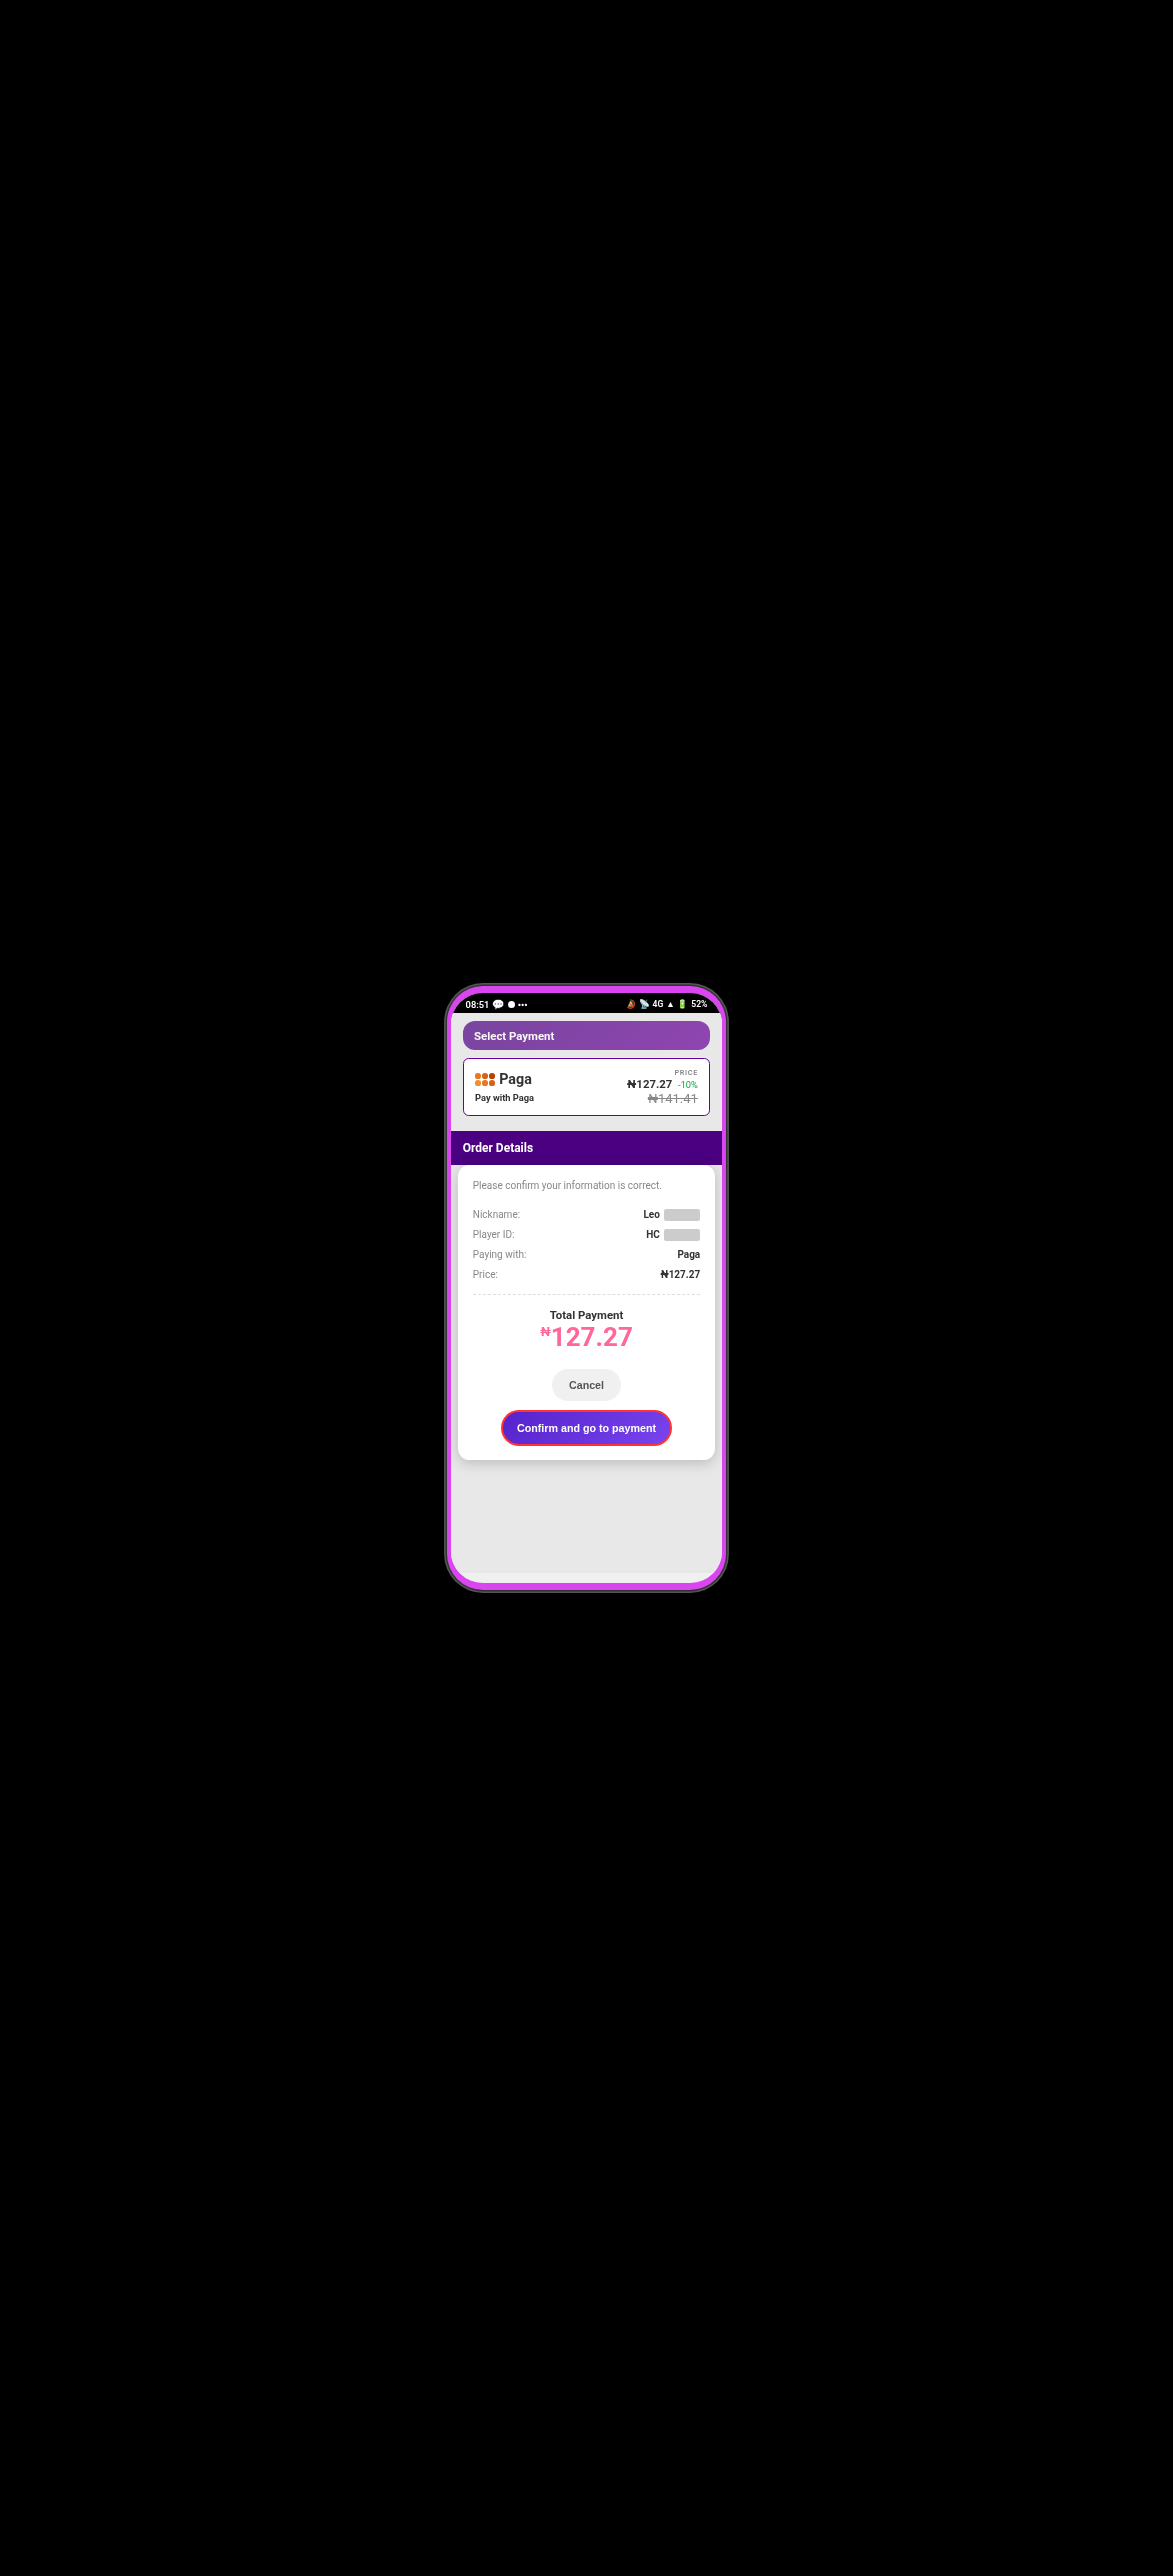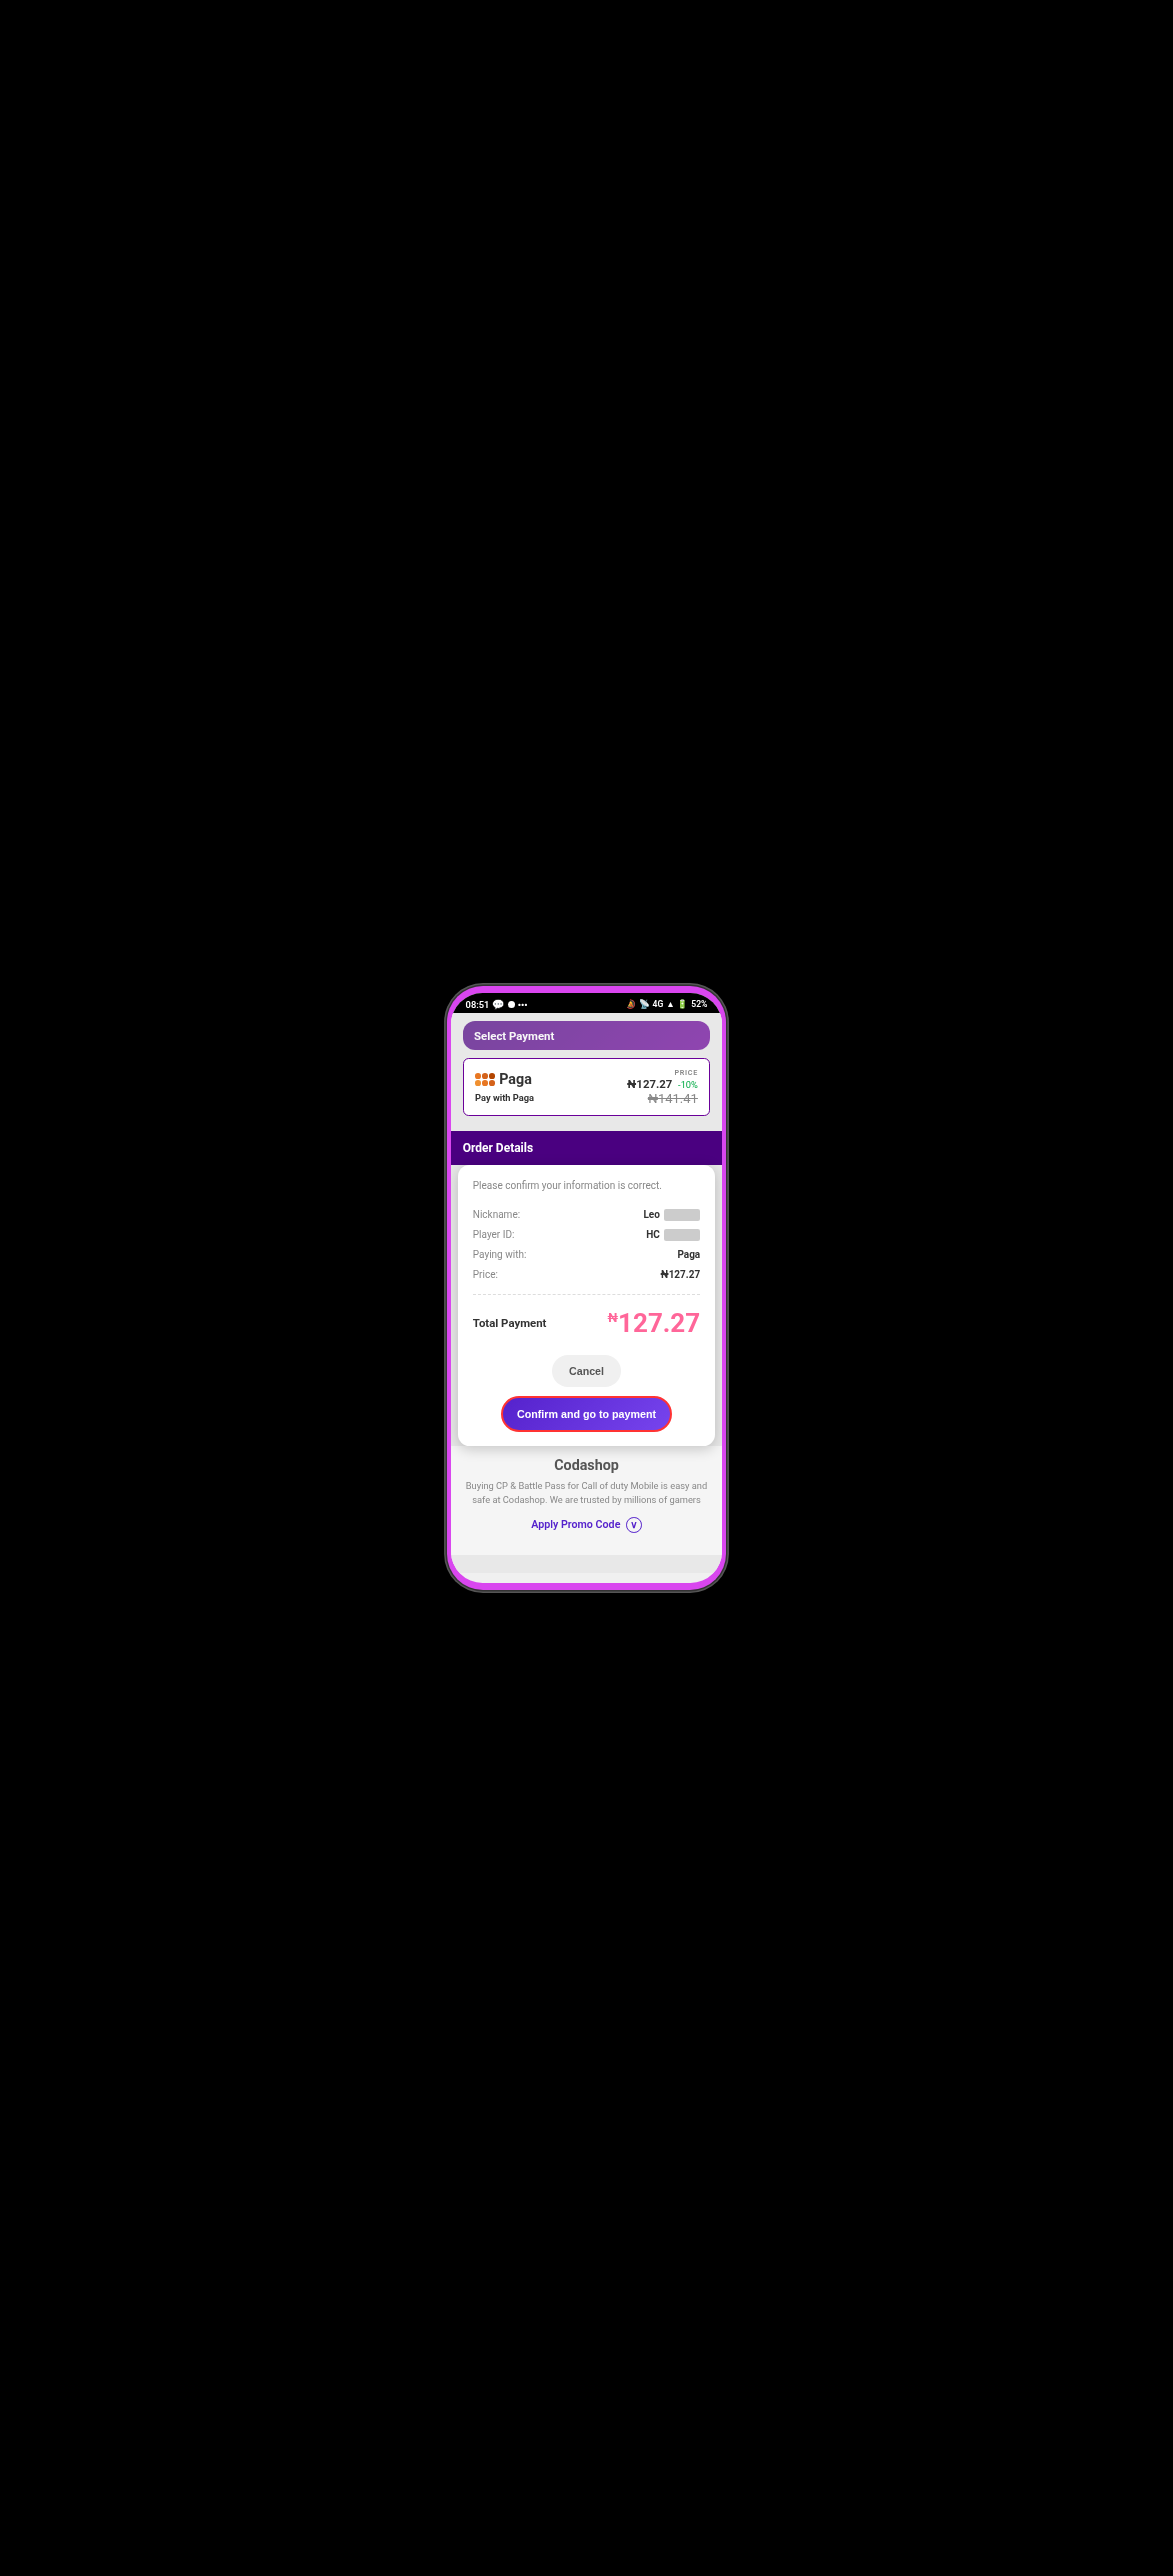--- a/index.html
+++ b/index.html
@@ -255,20 +255,21 @@
       border: none;
       border-top: 1.1px dashed #ddd;
       margin: 10px 0;
     }
 
     .total-row {
       display: flex;
       justify-content: space-between;
       align-items: center;
       padding: 2.9px 0;
+      flex-direction: column;
     }
 
     .total-label {
       font-size: 11.4px;
       font-weight: 700;
       color: #333;
     }
 
     .total-amount {
       font-size: 26px;
@@ -459,26 +460,17 @@
             <span class="naira-small">₦</span><span>127.27</span>
           </span>
         </div>
 
         <div class="modal-buttons">
           <button class="cancel-btn">Cancel</button>
           <button class="confirm-btn">Confirm and go to payment</button>
         </div>
       </div>
 
-      <div class="bottom-section">
-        <div class="codashop-title">Codashop</div>
-        <div class="codashop-desc">Buying CP &amp; Battle Pass for Call of duty Mobile is easy and safe at Codashop. We are trusted by millions of gamers</div>
-
-        <div class="promo-code-btn">
-          <span>Apply Promo Code</span>
-          <div class="promo-circle">∨</div>
-        </div>
-      </div>
 
     </div>
   </div>
 </div>
 
 
 </body></html>

